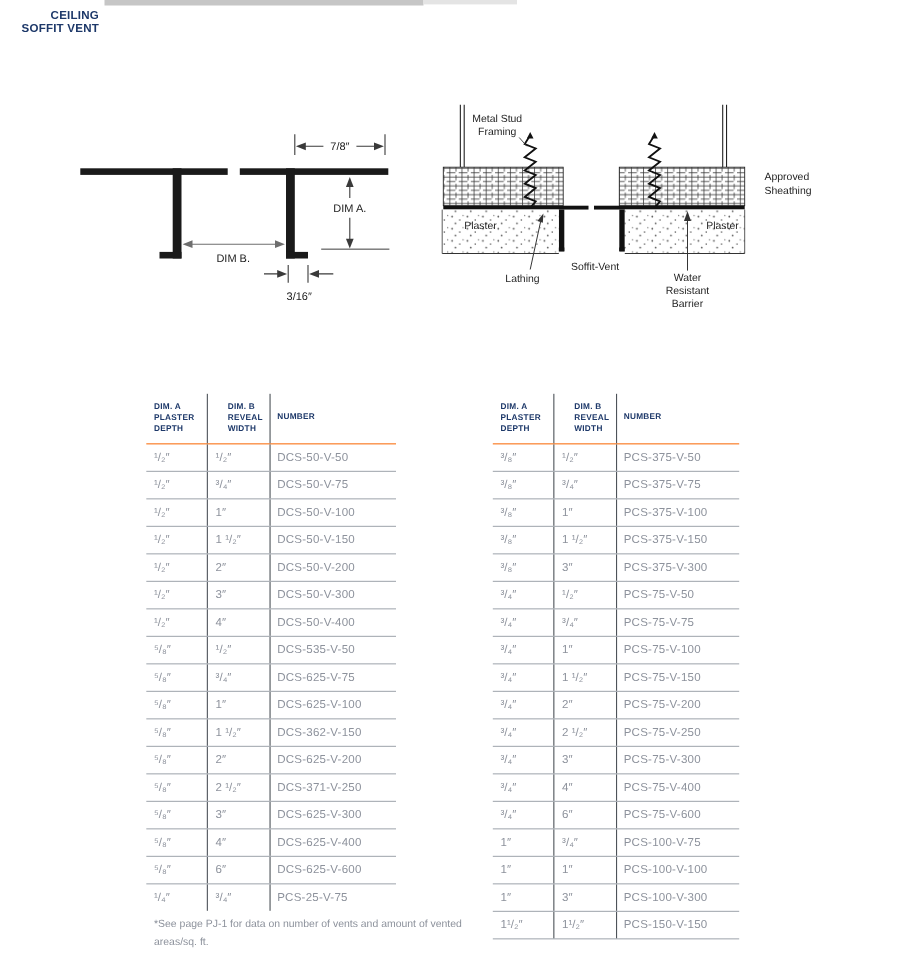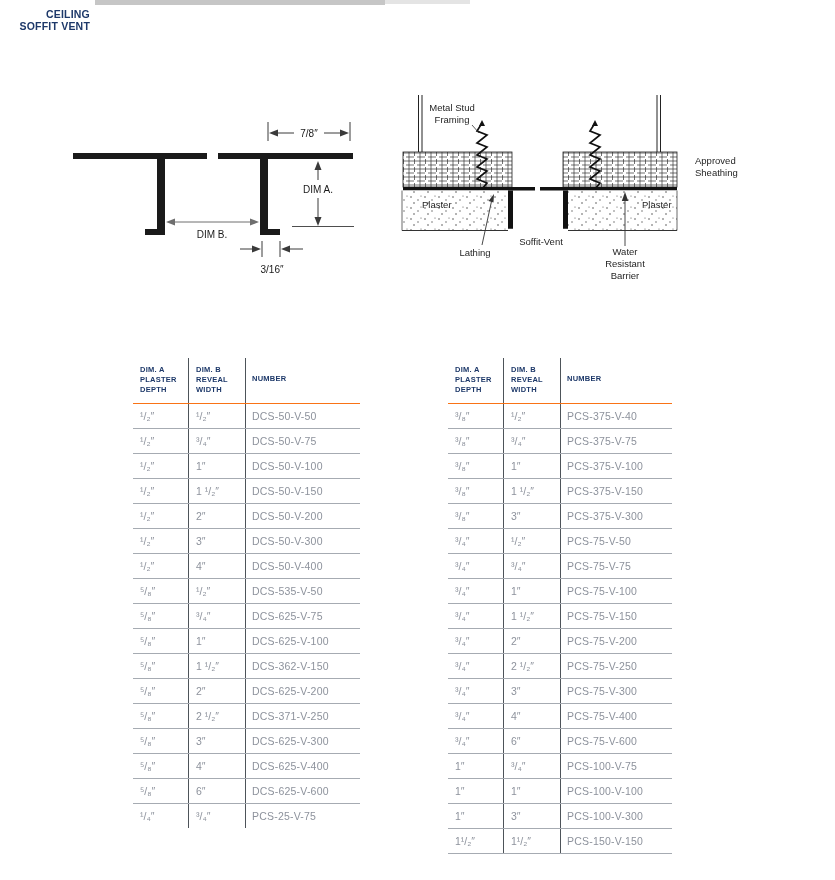--- a/index.html
+++ b/index.html
@@ -19,21 +19,21 @@
   .t-left{left:133px;width:227px;}
   .t-right{left:448px;width:224px;}
   .thead,.trow{display:grid;}
   .t-left .thead,.t-left .trow{grid-template-columns:55px 57px 115px;}
   .t-right .thead,.t-right .trow{grid-template-columns:55px 57px 112px;}
   .thead{height:45px;border-bottom:1px solid #f97316;}
   .hcell{color:#1d3869;font-size:7.5px;font-weight:bold;line-height:1.3;
          letter-spacing:.25px;padding-top:7px;}
   .hcell span{display:block;}
   .hc1{padding-left:7px;}
-  .hc2{border-left:1px solid #4d5359;padding-left:7px;}
+  .hc2{border-left:1px solid #4d5359;padding-left:18px;}
   .hc3{border-left:1px solid #4d5359;padding-left:6px;padding-top:16px;}
   .trow{height:24px;border-bottom:1px solid #a6abb2;}
   .no-bottom .trow:last-child{border-bottom:none;}
   .tcell{color:#8d929c;font-size:10.5px;line-height:24px;white-space:nowrap;}
   .tcell.c1{padding-left:7px;}
   .tcell.c2{border-left:1px solid #4d5359;padding-left:7px;}
   .tcell.c3{border-left:1px solid #4d5359;padding-left:6px;letter-spacing:.2px;}
   .footnote{position:absolute;left:140px;top:833px;width:295px;color:#8d929c;
             font-size:9.5px;line-height:1.7;}
 </style>
@@ -284,21 +284,21 @@
         <span>WIDTH</span>
       </div>
       <div class="hcell hc3">
         <span>NUMBER</span>
       </div>
     </div>
     <div>
         <div class="trow">
           <div class="tcell c1">³/₈″</div>
           <div class="tcell c2">¹/₂″</div>
-          <div class="tcell c3">PCS-375-V-40</div>
+          <div class="tcell c3">PCS-375-V-50</div>
         </div>
         <div class="trow">
           <div class="tcell c1">³/₈″</div>
           <div class="tcell c2">³/₄″</div>
           <div class="tcell c3">PCS-375-V-75</div>
         </div>
         <div class="trow">
           <div class="tcell c1">³/₈″</div>
           <div class="tcell c2">1″</div>
           <div class="tcell c3">PCS-375-V-100</div>
@@ -374,14 +374,15 @@
           <div class="tcell c3">PCS-100-V-300</div>
         </div>
         <div class="trow">
           <div class="tcell c1">1¹/₂″</div>
           <div class="tcell c2">1¹/₂″</div>
           <div class="tcell c3">PCS-150-V-150</div>
         </div>
       </div>
   </div>
 
+  <div class="footnote">*See page PJ-1 for data on number of vents and amount of vented areas/sq. ft.</div>
 
 </div>
 
 </body></html>

